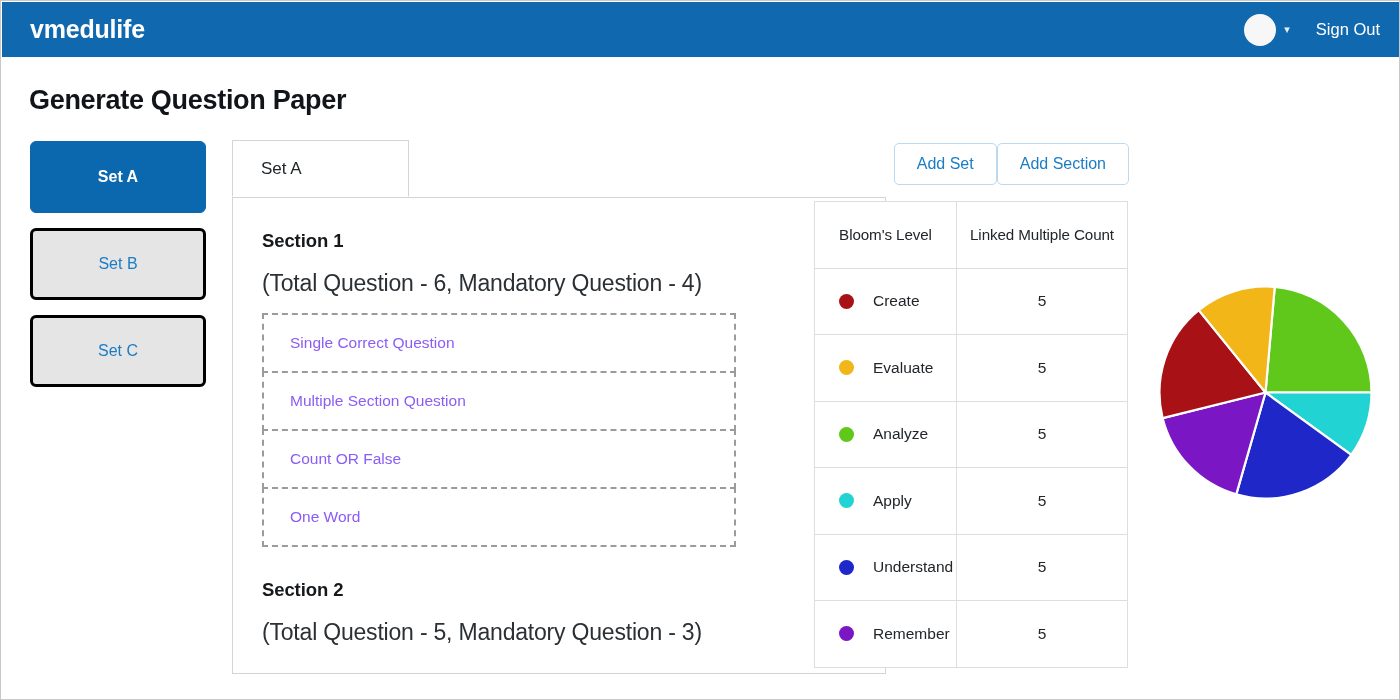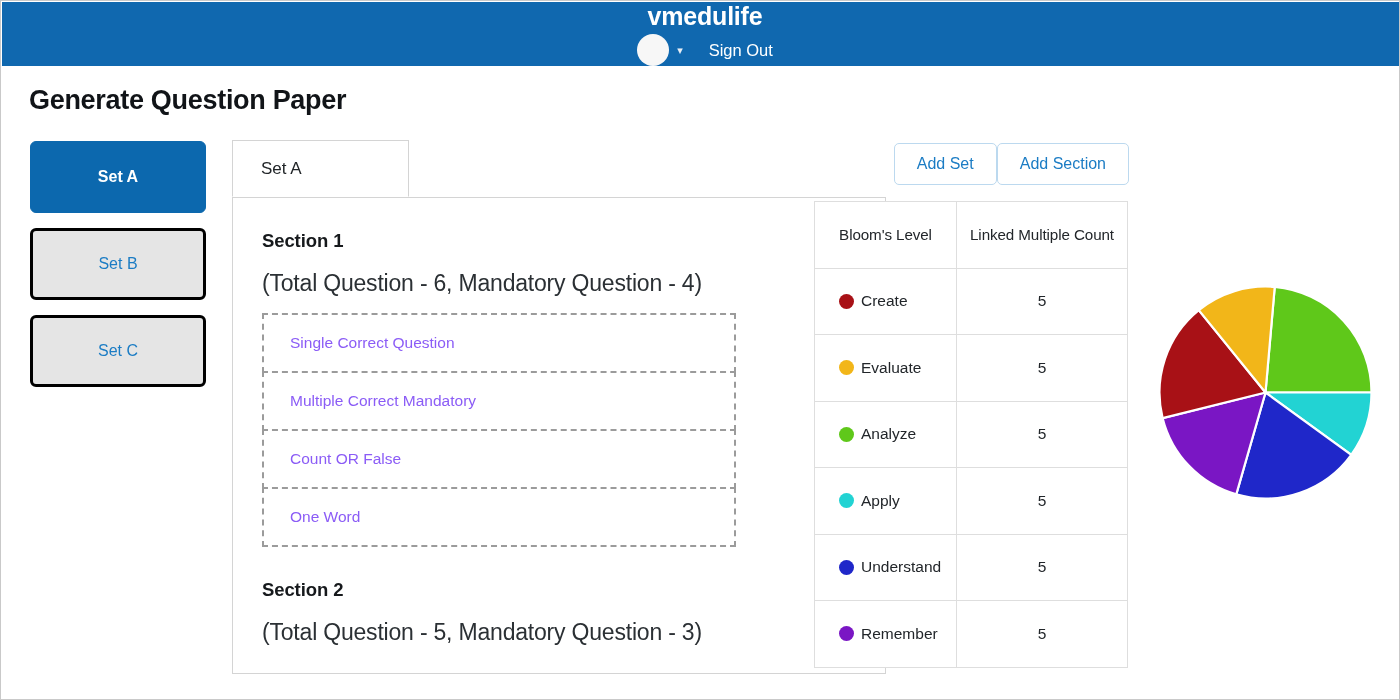--- a/index.html
+++ b/index.html
@@ -14,27 +14,26 @@
     width: 1400px; height: 700px;
     background: #ffffff;
     border: 1px solid #c9c9c9;
     overflow: hidden;
   }
 
   
   #topbar {
     position: absolute;
     left: 1px; top: 1px;
-    width: 1398px; height: 64px;
+    width: 1398px; height: 55px;
     background: #1068AF;
     display: flex;
     align-items: center;
     justify-content: space-between;
     padding: 0 20px 0 28px;
-    flex-direction: column;
   }
   #brand {
     color: #ffffff;
     font-size: 25px;
     font-weight: 700;
     letter-spacing: -0.2px;
   }
   #topbar-right {
     display: flex;
     align-items: center;
@@ -194,21 +193,21 @@
   #bloom-table th {
     font-size: 15.2px;
     letter-spacing: -0.1px;
   }
   #bloom-table th:first-child { width: 142px; }
   .lvl-cell {
     text-align: left;
     padding-left: 24px;
     font-size: 15.5px;
   }
-  .lvl-inner { display: flex; align-items: center; gap: 7px; }
+  .lvl-inner { display: flex; align-items: center; gap: 19px; }
   .dot { width: 15px; height: 15px; border-radius: 50%; flex: 0 0 auto; }
   .count-cell { text-align: center; font-size: 15.5px; }
 
   
   #pie-wrap {
     position: absolute;
     left: 1158px; top: 285px;
     width: 213px; height: 213px;
   }
   #pie-svg { display: block; width: 213px; height: 213px; }
@@ -258,21 +257,21 @@
   <div id="content-card">
 
     <div>
       <div class="section-title">Section 1</div>
       <div class="section-meta">(Total Question - 6, Mandatory Question - 4)</div>
       <div id="qtype-list">
         <div class="qtype-box">
           <span>Single Correct Question</span>
         </div>
         <div class="qtype-box">
-          <span>Multiple Correct Mandatory</span>
+          <span>Multiple Section Question</span>
         </div>
         <div class="qtype-box">
           <span>Count OR False</span>
         </div>
         <div class="qtype-box">
           <span>One Word</span>
         </div>
       </div>
     </div>
 

